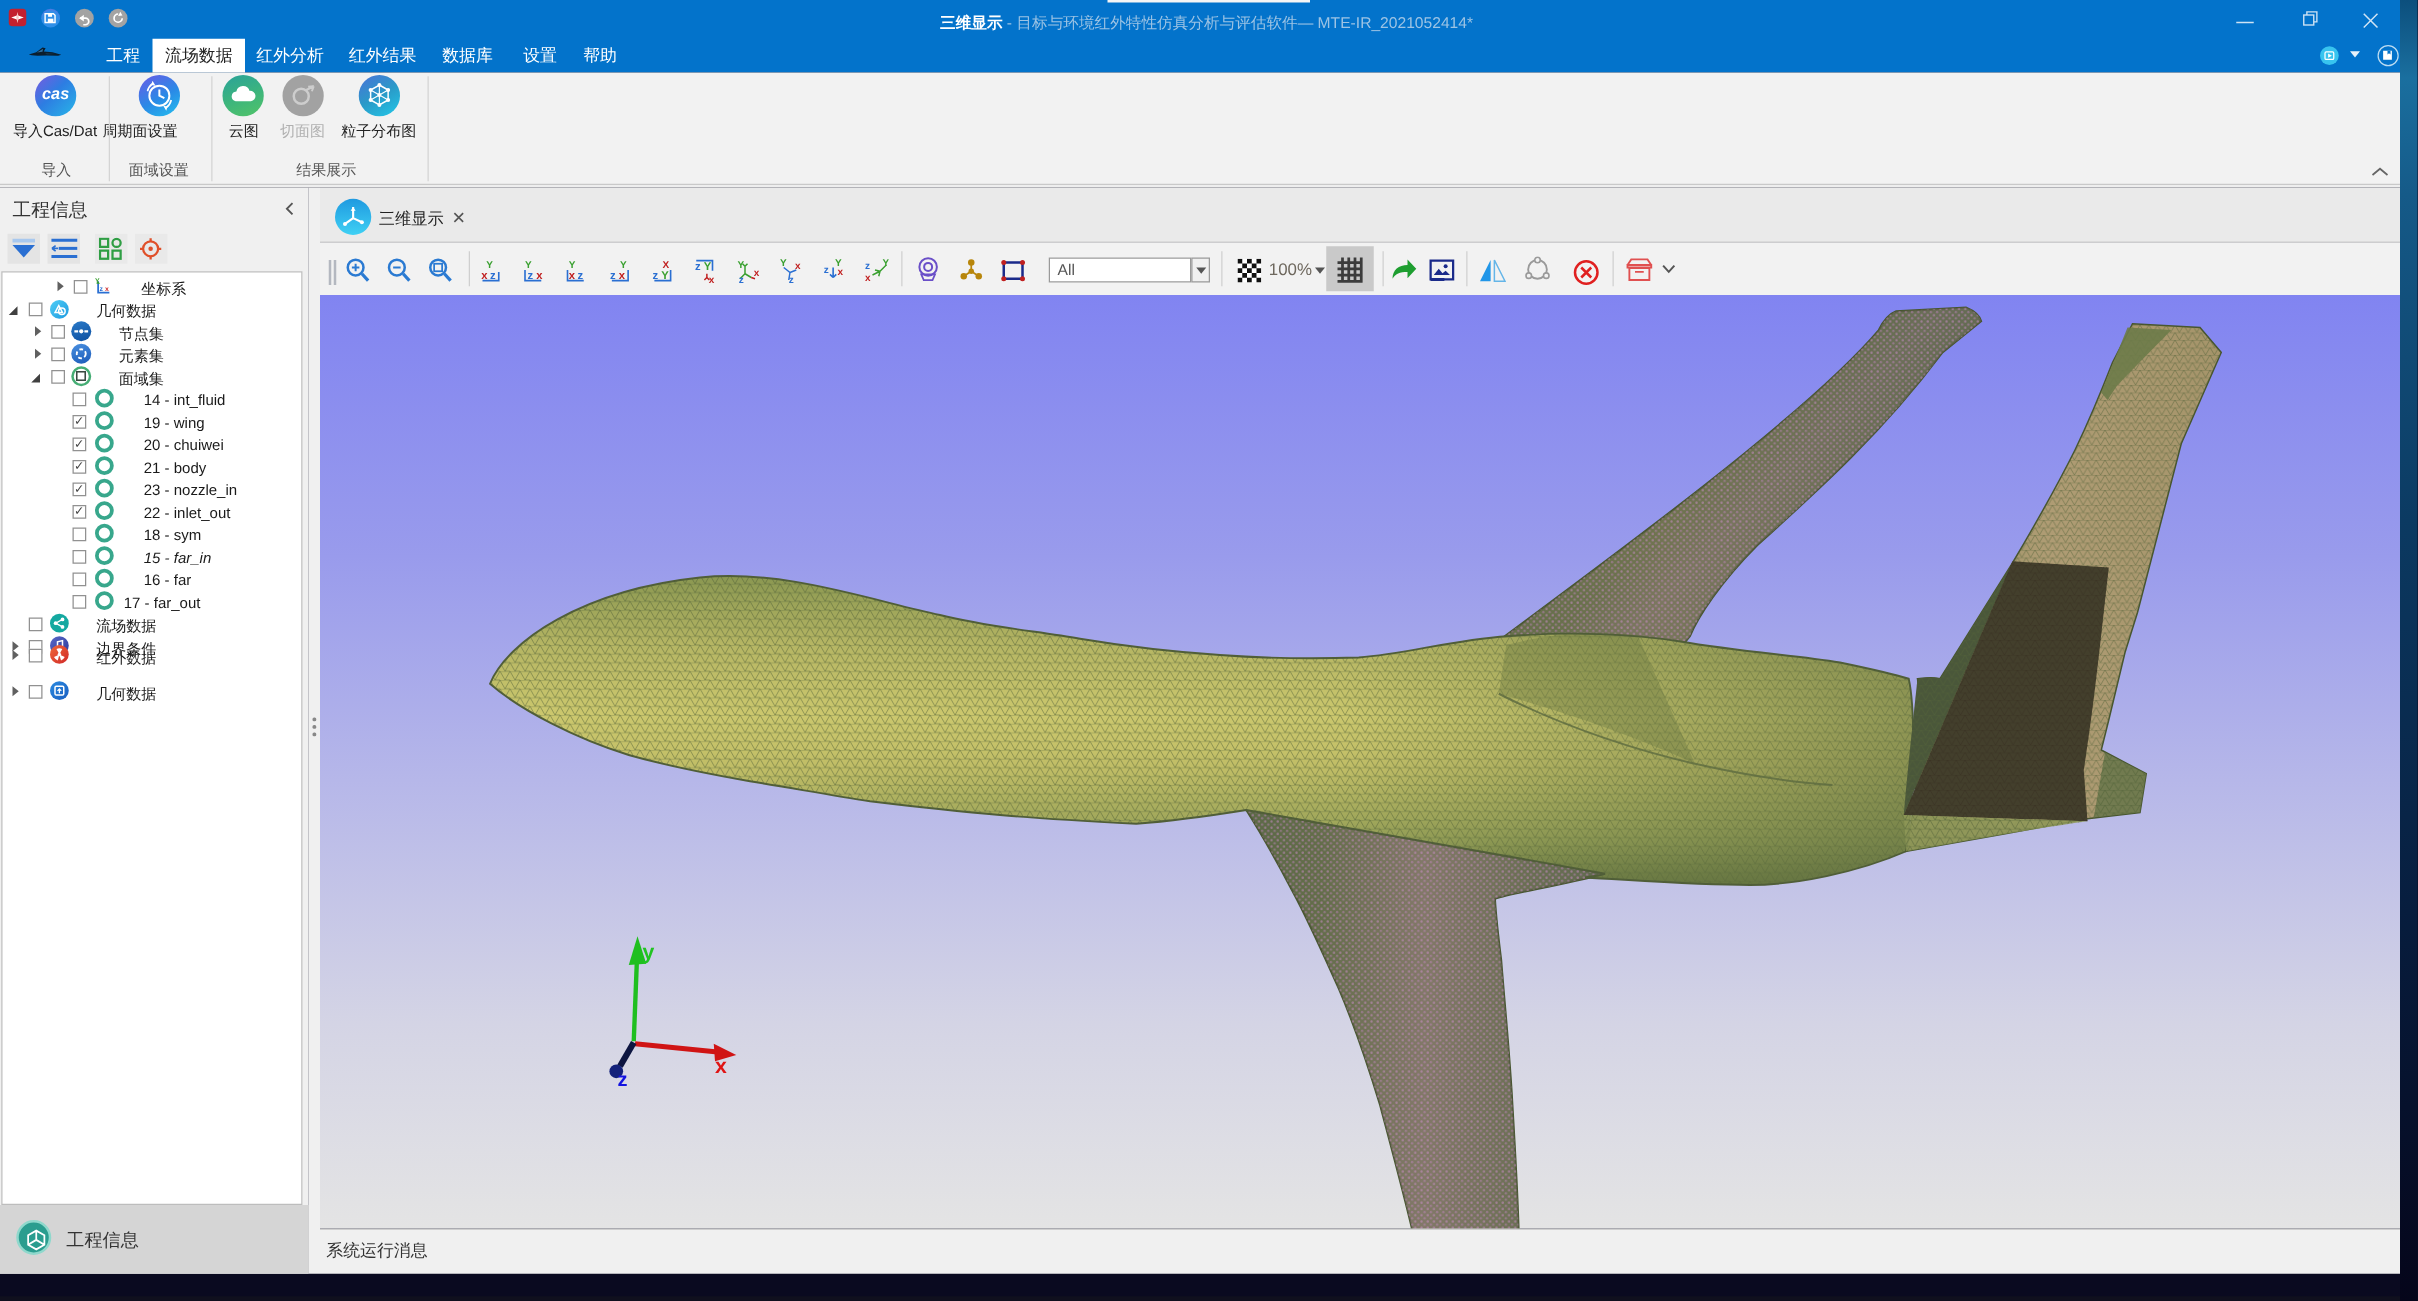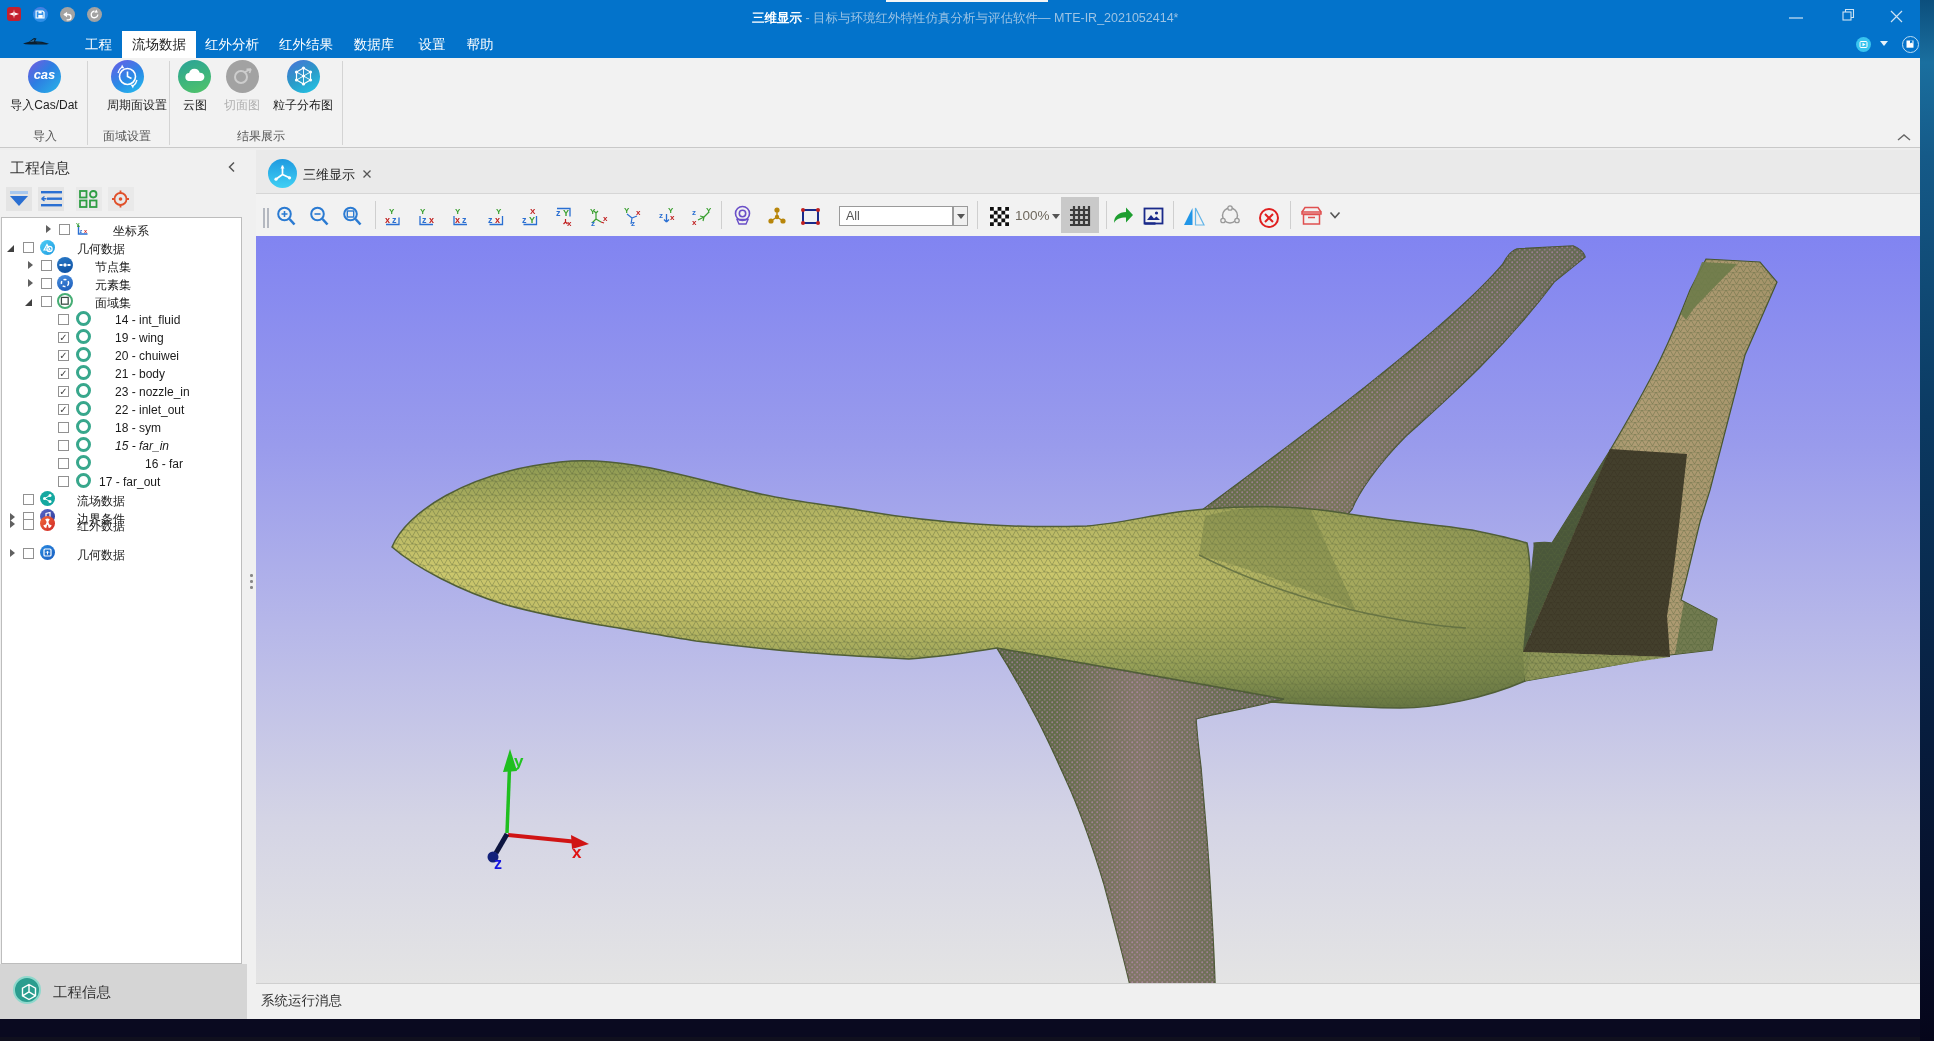--- a/index.html
+++ b/index.html
@@ -123,21 +123,21 @@
     <div class="rib-label" style="left:-16px;">导入Cas/Dat</div>
 
     <div class="rib-circ" style="left:111px;background:linear-gradient(150deg,#6a5ae6 0%,#2a8ae6 55%,#24c0ee 100%);">
       <svg width="33" height="33" viewBox="0 0 33 33">
           <circle cx="16.5" cy="16.5" r="8" fill="none" stroke="#fff" stroke-width="1.6"></circle>
           <path d="M16.5 11.5 v5 l4 2" fill="none" stroke="#fff" stroke-width="1.6"></path>
           <path d="M7 13 a10 10 0 0 1 4-6 M26 20 a10 10 0 0 1-4 6" fill="none" stroke="#fff" stroke-width="1.3"></path>
           <path d="M11 4.5 l-1 3.4 l3.4 0.6 z M22 28.5 l1-3.4 l-3.4-0.6 z" fill="#fff"></path>
         </svg>
     </div>
-    <div class="rib-label" style="left:77px;text-align:center;">周期面设置</div>
+    <div class="rib-label" style="left:52px;text-align:center;">周期面设置</div>
 
     <div class="rib-circ" style="left:178px;background:linear-gradient(160deg,#2aa29a 0%,#3cb47e 50%,#52c468 100%);">
       <svg width="33" height="33" viewBox="0 0 33 33">
           <path d="M10.5 21 a4 4 0 0 1 0.6-7.9 a5.5 5.5 0 0 1 10.6-0.4 a3.9 3.9 0 0 1 1 8.3 z" fill="#fff"></path>
         </svg>
     </div>
     <div class="rib-label" style="left:135px;">云图</div>
 
     <div class="rib-circ" style="left:226px;background:#a2a2a2;">
       <svg width="33" height="33" viewBox="0 0 33 33">
@@ -294,21 +294,21 @@
           <div class="tlabel" style="left:113px;">18 - sym</div>
         </div>
       <div class="trow" style="top:219px;font-style:italic;">
           <div class="tcb" style="left:56px;"></div>
           <div class="tring"></div>
           <div class="tlabel" style="left:113px;">15 - far_in</div>
         </div>
       <div class="trow" style="top:237px;">
           <div class="tcb" style="left:56px;"></div>
           <div class="tring"></div>
-          <div class="tlabel" style="left:113px;margin-left:30px;">16 - far</div>
+          <div class="tlabel" style="left:113px;">16 - far</div>
         </div>
       <div class="trow" style="top:255px;">
           <div class="tcb" style="left:56px;"></div>
           <div class="tring"></div>
           <div class="tlabel" style="left:97px;">17 - far_out</div>
         </div>
       <div class="trow" style="top:273px;">
         <div class="tcb" style="left:21px;"></div>
         <div class="ticon" style="left:38px;top:0px;width:15px;height:15px;background:#14a8a0;">
           <svg width="15" height="15" viewBox="0 0 15 15">

